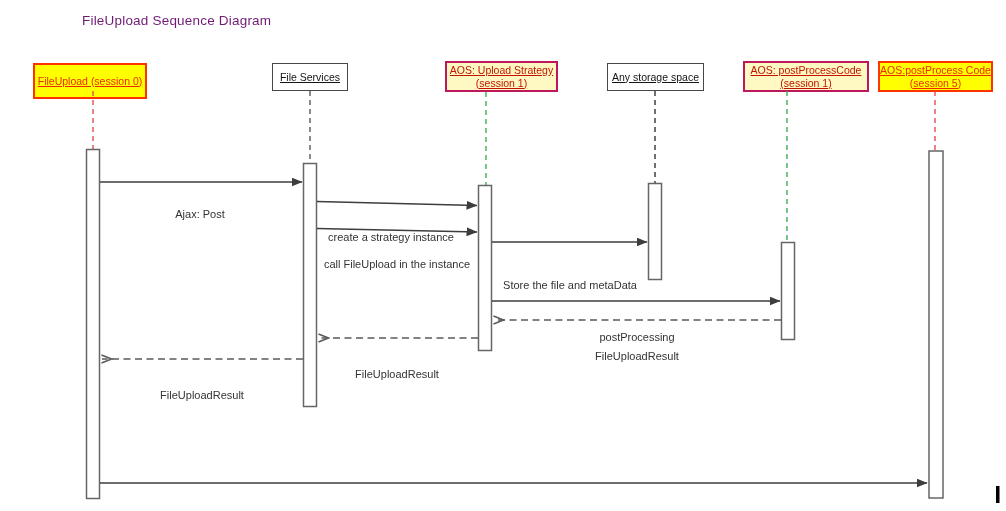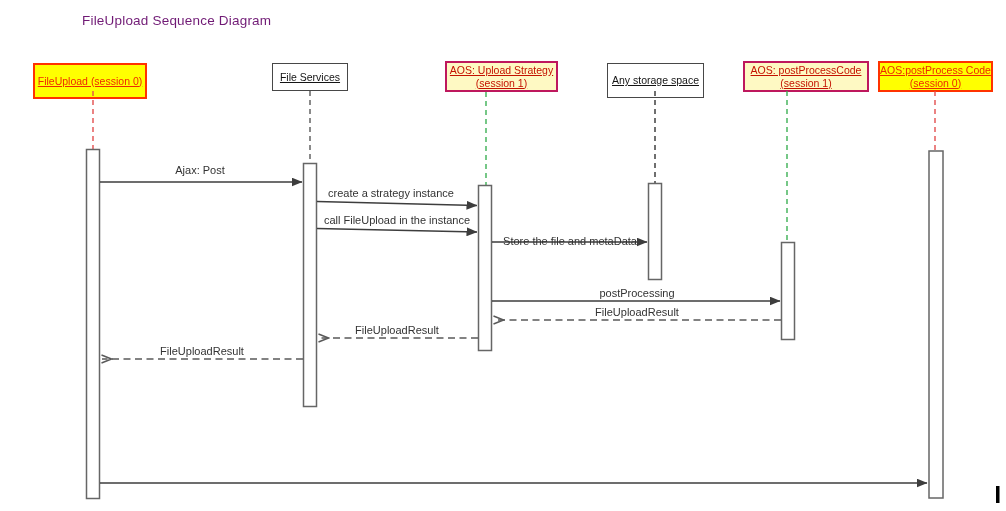--- a/index.html
+++ b/index.html
@@ -16,50 +16,50 @@
     position:absolute; box-sizing:border-box;
     display:flex; flex-direction:column; align-items:center; justify-content:center;
     text-align:center; font-size:10.5px; line-height:13px; white-space:nowrap;
   }
   .lbox .lb { display:block; text-decoration:underline; }
   .lbox.yellow { background:#ffff00; border:2px solid #ff3300; color:#ee2b00; }
   .lbox.green  { background:#fef9c3; border:2px solid #be185d; color:#c41200;margin-left:15px; }
   .lbox.white  { background:#ffffff; border:1.5px solid #474747; color:#141414; }
   .msg {
     position:absolute; transform:translateX(-50%);
-    font-size:11px; color:#333333; white-space:nowrap;
+    font-size:11px; color:#333333; white-space:nowrap;margin-top:44px;
   }
 </style>
 </head>
 <body>
 
 <div class="stage">
 
   <div class="diagram-title">FileUpload Sequence Diagram</div>
 
   <div class="lbox yellow" style="left:33px;top:63px;width:114px;height:36px">
     <span class="lb">FileUpload (session 0)</span>
   </div>
   <div class="lbox white" style="left:272px;top:63px;width:76px;height:28px">
     <span class="lb">File Services</span>
   </div>
   <div class="lbox green" style="left:430px;top:61px;width:113px;height:31px">
     <span class="lb">AOS: Upload Strategy</span>
     <span class="lb">(session 1)</span>
   </div>
-  <div class="lbox white" style="left:607px;top:63px;width:97px;height:35px">
+  <div class="lbox white" style="left:607px;top:63px;width:97px;height:28px">
     <span class="lb">Any storage space</span>
   </div>
   <div class="lbox green" style="left:728px;top:61px;width:126px;height:31px">
     <span class="lb">AOS: postProcessCode</span>
     <span class="lb">(session 1)</span>
   </div>
   <div class="lbox yellow" style="left:878px;top:61px;width:115px;height:31px">
     <span class="lb">AOS:postProcess Code</span>
-    <span class="lb">(session 0)</span>
+    <span class="lb">(session 5)</span>
   </div>
 
   <svg class="layer" width="1006" height="511" viewBox="0 0 1006 511">
     <defs>
       <marker id="mFilled" markerUnits="userSpaceOnUse" markerWidth="11" markerHeight="9" refX="10.5" refY="4.5" orient="auto">
         <path d="M0,0 L11,4.5 L0,9 Z" fill="#3d3d3d"></path>
       </marker>
       <marker id="mOpen" markerUnits="userSpaceOnUse" markerWidth="12" markerHeight="10" refX="10.5" refY="5" orient="auto">
         <path d="M11,1 L1,5 L11,9" fill="none" stroke="#595959" stroke-width="1.4"></path>
       </marker>

